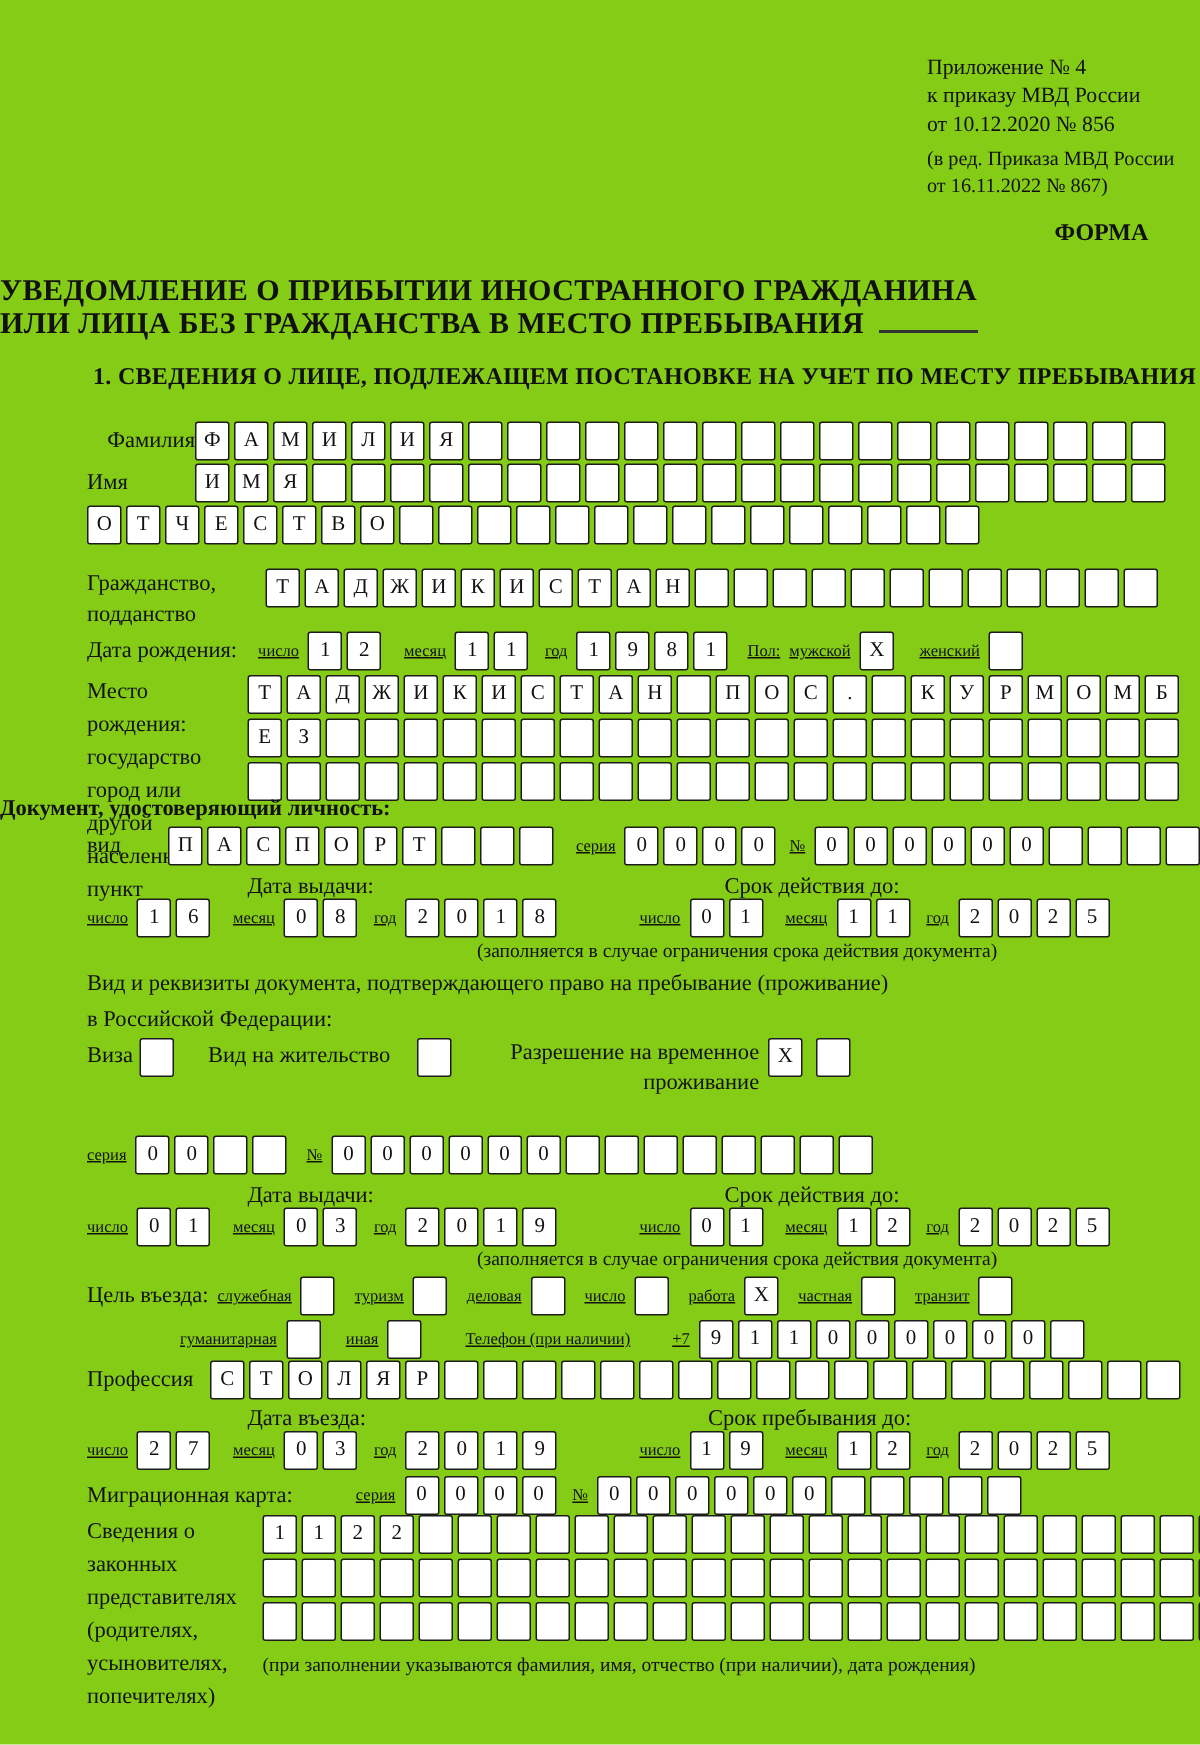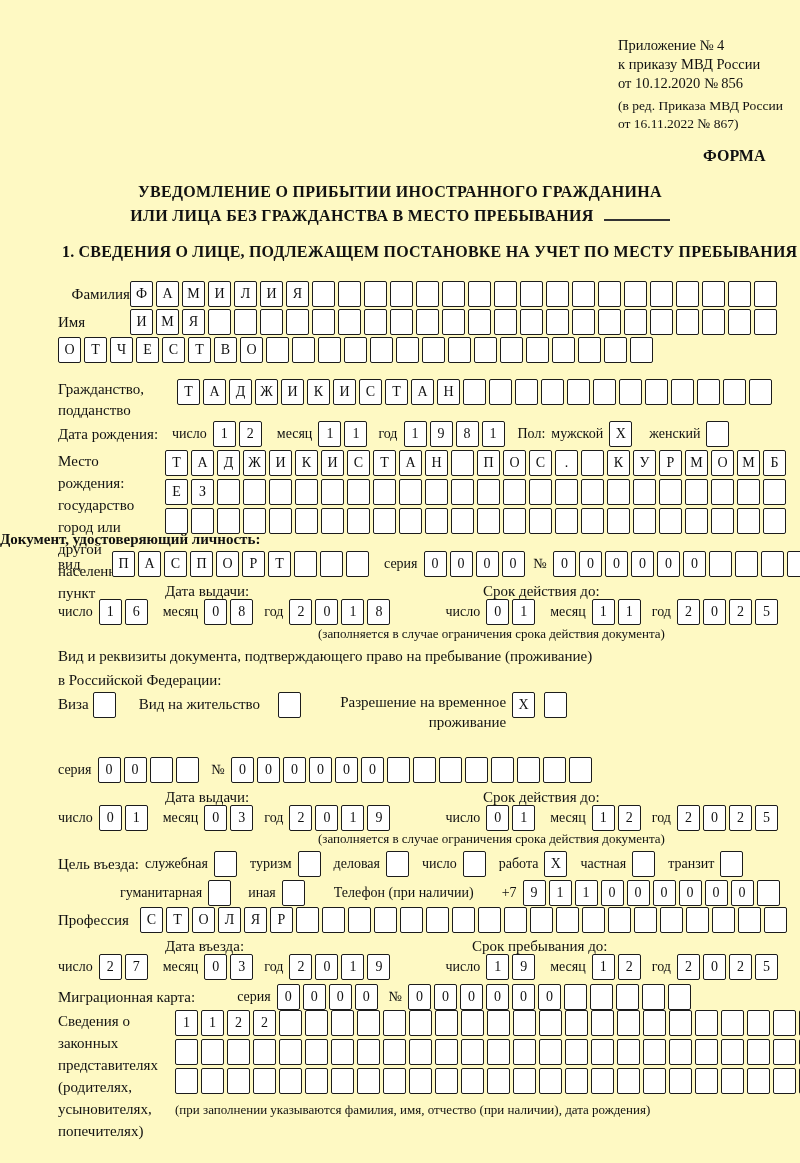--- a/index.html
+++ b/index.html
@@ -1,33 +1,33 @@
 <!DOCTYPE html>
 <html><head>
 <meta charset="utf-8">
 <style>
   html,body{margin:0;padding:0;background:#fff;}
-  .page{position:relative;width:800px;height:1163px;background:#fef9c3;color:#111;
+  .page{position:relative;width:800px;height:1163px;background:#84cc16;color:#111;
         font-family:"Liberation Serif","DejaVu Serif",serif;overflow:hidden;}
   .abs{position:absolute;}
   .frow{display:flex;align-items:center;}
   .ftop{display:flex;align-items:flex-start;}
   .lbl{font-size:15px;color:#111;flex:0 0 auto;}
   .cg{display:inline-flex;flex:0 0 auto;flex-wrap:nowrap;}
   .cell{box-sizing:border-box;flex:0 0 auto;width:23px;height:26px;border:1.6px solid #1c1c1c;
         border-radius:2px;margin-right:3px;display:inline-flex;align-items:center;justify-content:center;
         font-size:14px;color:#111;background:#fff;}
   .hdr{font-size:14.5px;line-height:19px;}
   .hdr-small{font-size:13.5px;line-height:18px;margin-top:4px;}
   .forma{font-weight:bold;font-size:16px;}
-  .title{left:0;right:0;text-align:center;font-weight:bold;font-size:16px;letter-spacing:.3px;}
+  .title{left:0;right:0;text-align:left;font-weight:bold;font-size:20px;letter-spacing:.3px;}
   .sect{font-weight:bold;font-size:16px;letter-spacing:.2px;}
   .note{font-size:13px;}
   .sub{font-size:15px;}
-  .dl{font-size:14px;margin-right:6px;flex:0 0 auto;}
+  .dl{font-size:11px;margin-right:6px;flex:0 0 auto;text-decoration:underline;}
   .ml{margin-left:12px;}
   .labcol{flex:0 0 auto;font-size:15px;line-height:21px;}
   .cellrows{display:flex;flex-direction:column;row-gap:3px;}
   .ctr{text-align:right;font-size:15px;line-height:20px;}
   .uline{display:inline-block;width:66px;border-bottom:2px solid #333;height:14px;margin-left:10px;}
   .bold-center{left:0;right:0;text-align:left;font-weight:bold;font-size:15px;}
 </style>
 </head>
 <body>
 

